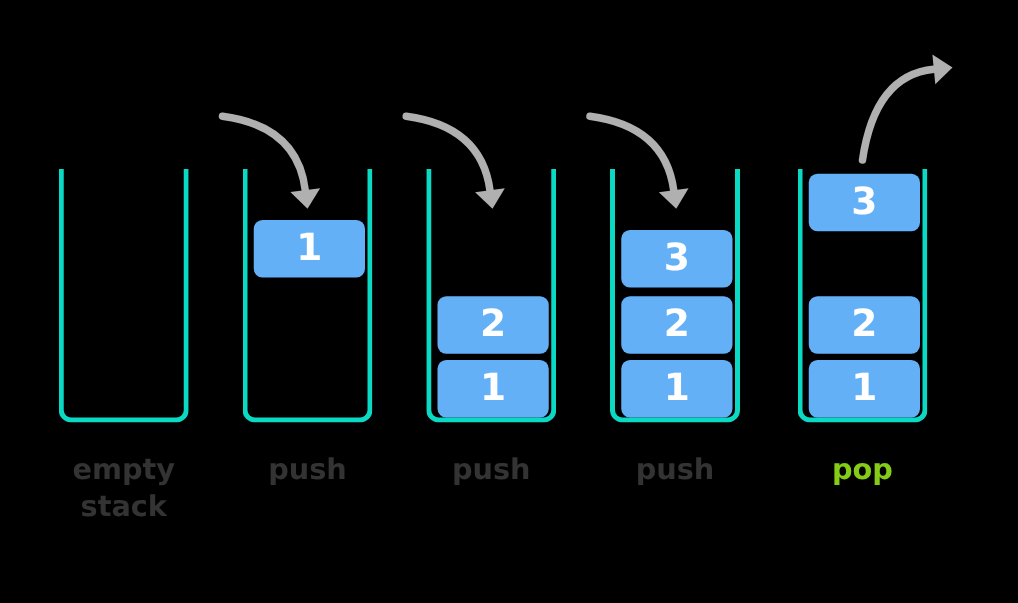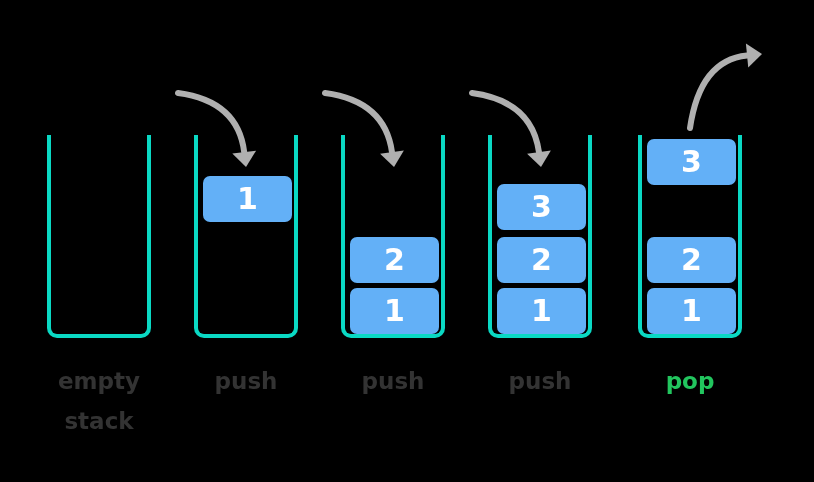--- a/index.html
+++ b/index.html
@@ -47,21 +47,21 @@
     font-size: 30px;
     line-height: 1;
     box-sizing: border-box;
   }
   .caption {
     position: absolute;
     text-align: center;
     color: var(--label);
     font-weight: bold;
     font-size: 23px;
-    line-height: 40px;
+    line-height: 30px;
     white-space: pre-line;
   }
 </style>
 </head>
 <body>
 
 <div id="canvas" style="--wall: #0ad9c4; --block: #63b0f7; --label: #333333; background: rgb(0, 0, 0);">
   <svg id="svg-layer" viewBox="0 0 814 482" xmlns="http://www.w3.org/2000/svg">
       <path d="M 178 93 Q 238 101 244.19502948721143 152.10899326949436" fill="none" stroke="#b0b0b0" stroke-width="6" stroke-linecap="round"></path>
       <polygon points="246,167 232.28222410280694,153.5529696797252 256.1078348716159,150.66501685926352" fill="#b0b0b0"></polygon>
@@ -94,16 +94,16 @@
         <div class="block" style="left: 497px; top: 184px; width: 89px; height: 46px; background: rgb(99, 176, 247); color: rgb(255, 255, 255);">3</div>
         <div class="block" style="left: 497px; top: 237px; width: 89px; height: 46px; background: rgb(99, 176, 247); color: rgb(255, 255, 255);">2</div>
         <div class="block" style="left: 497px; top: 288px; width: 89px; height: 46px; background: rgb(99, 176, 247); color: rgb(255, 255, 255);">1</div>
         <div class="caption" style="left: 468px; top: 361px; width: 144px; color: rgb(51, 51, 51);">push</div>
       </div>
       <div class="stack-group">
         <div class="stack-container" style="left: 638px; top: 135px; width: 104px; height: 203px;"></div>
         <div class="block" style="left: 647px; top: 139px; width: 89px; height: 46px; background: rgb(99, 176, 247); color: rgb(255, 255, 255);">3</div>
         <div class="block" style="left: 647px; top: 237px; width: 89px; height: 46px; background: rgb(99, 176, 247); color: rgb(255, 255, 255);">2</div>
         <div class="block" style="left: 647px; top: 288px; width: 89px; height: 46px; background: rgb(99, 176, 247); color: rgb(255, 255, 255);">1</div>
-        <div class="caption" style="left: 618px; top: 361px; width: 144px; color: #22c55e;">pop</div>
+        <div class="caption" style="left: 618px; top: 361px; width: 144px; color: #84cc16;">pop</div>
       </div>
     </div>
 </div>
 
 </body></html>

